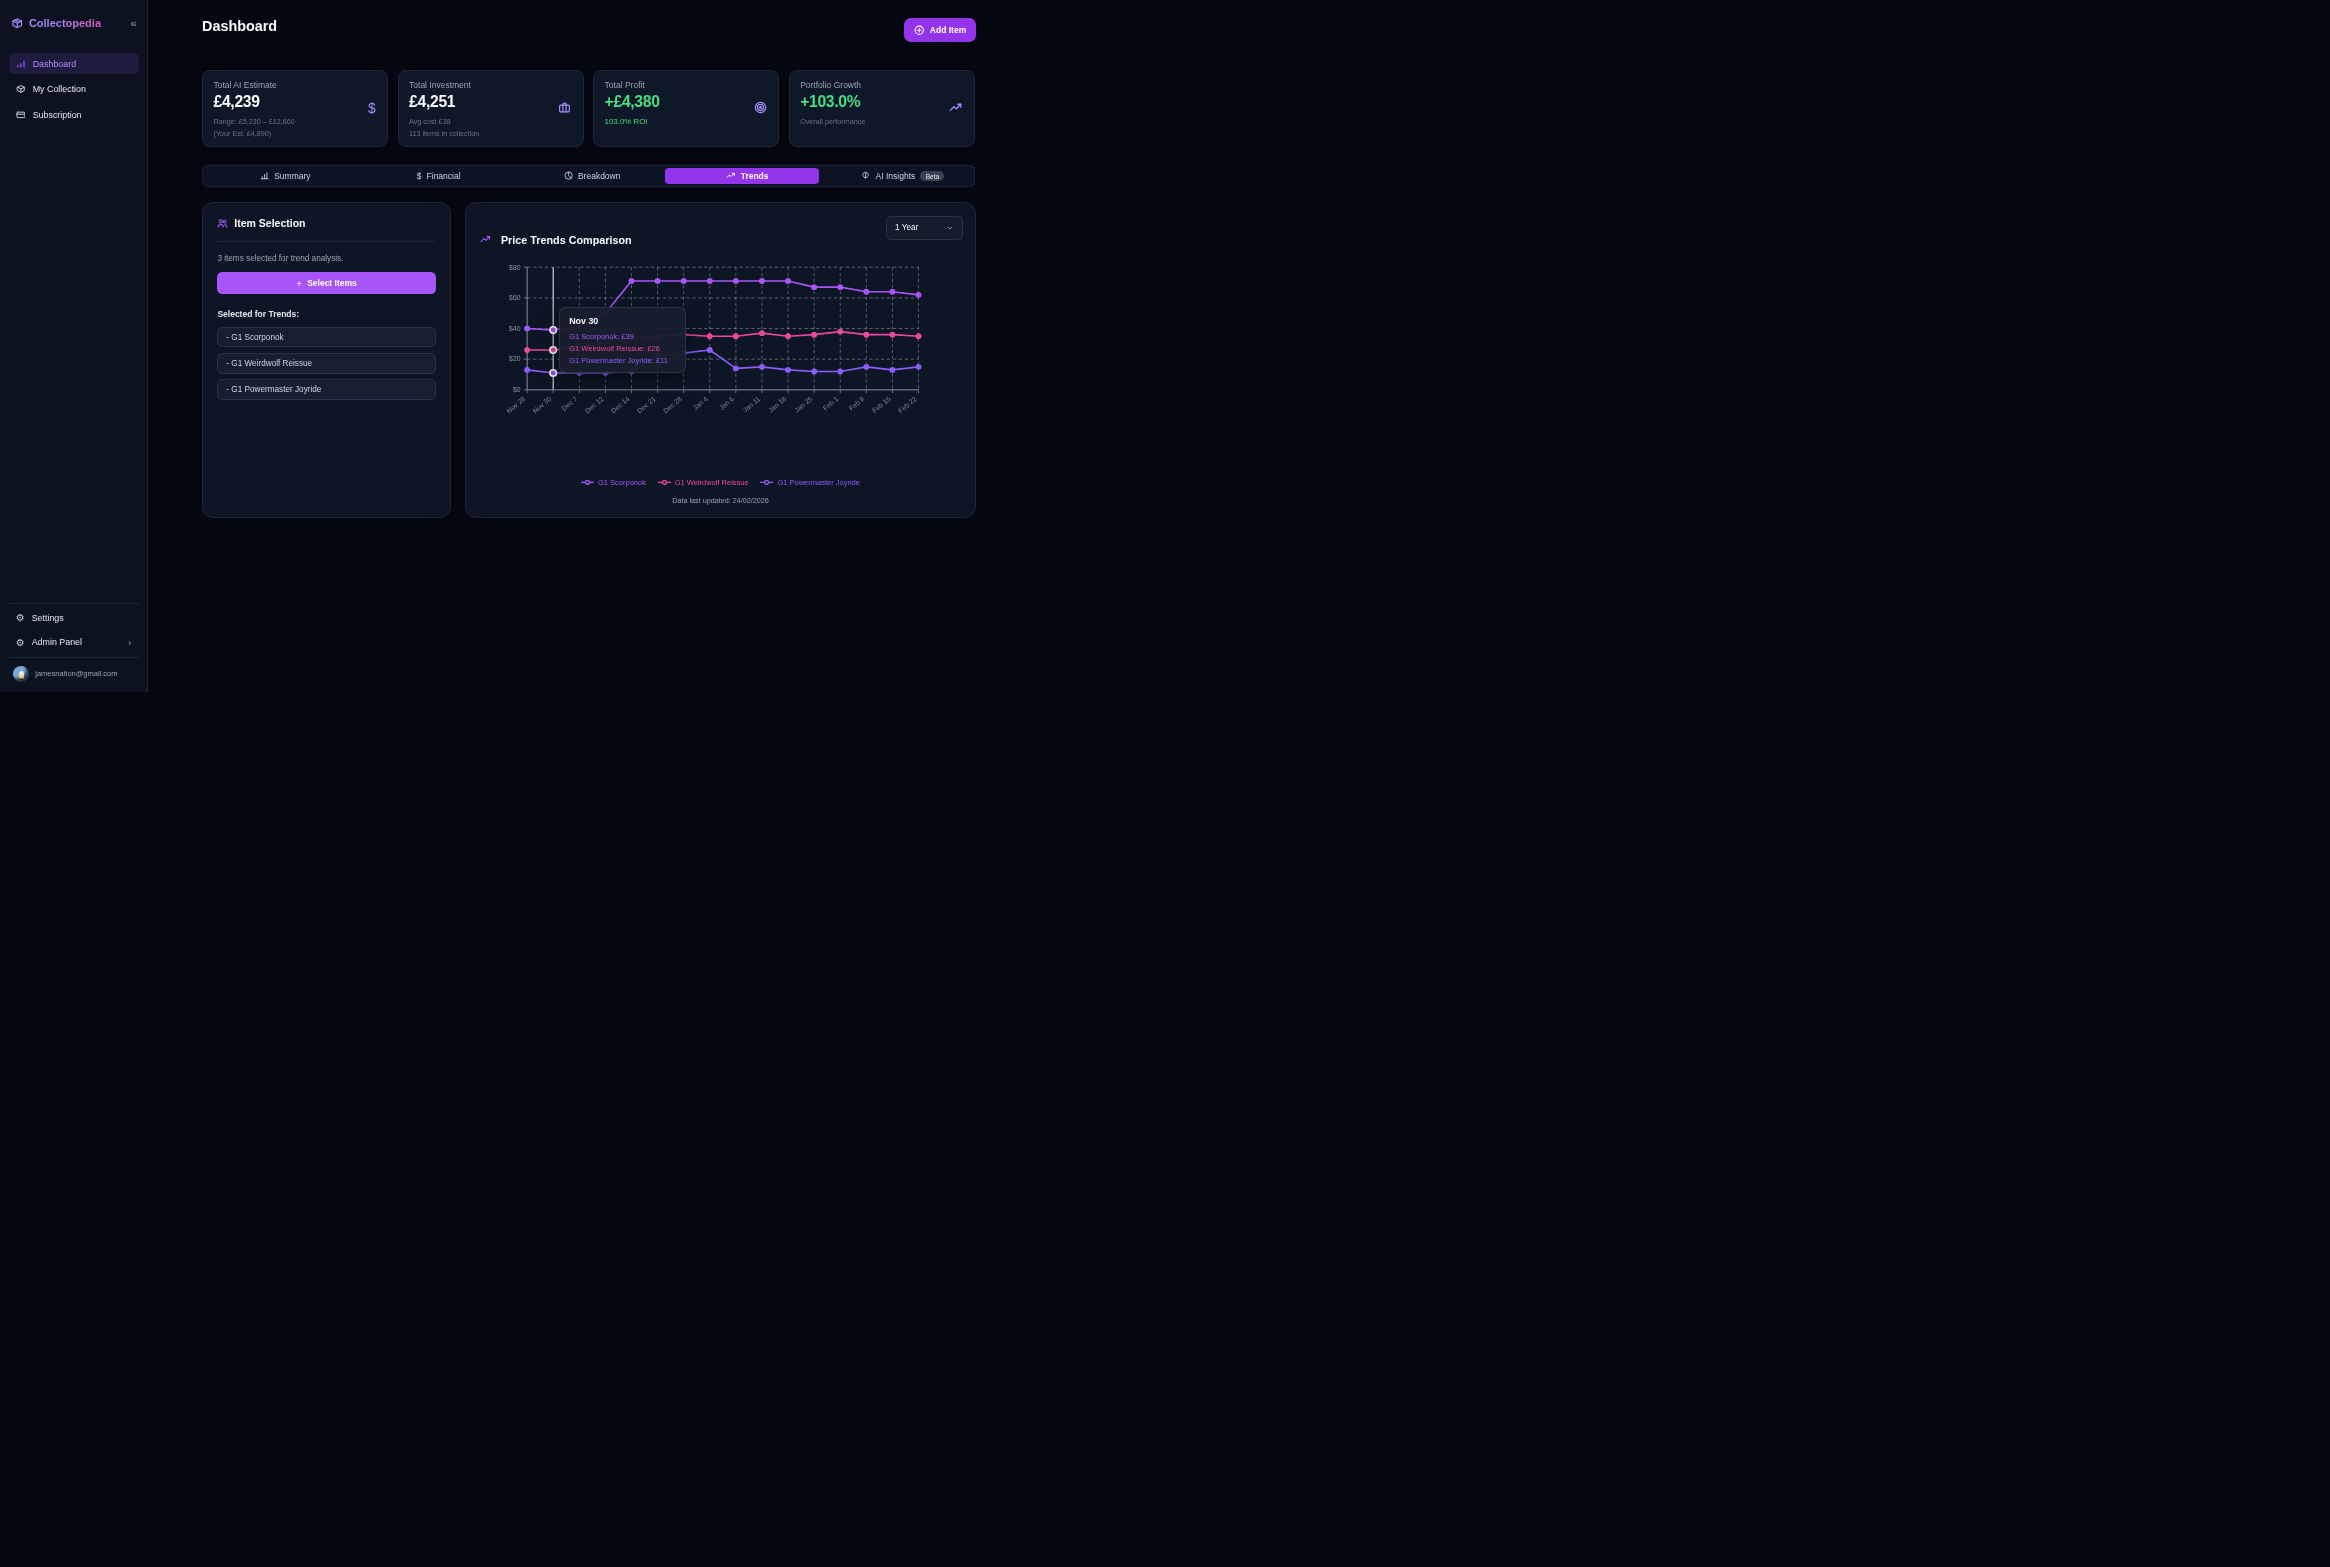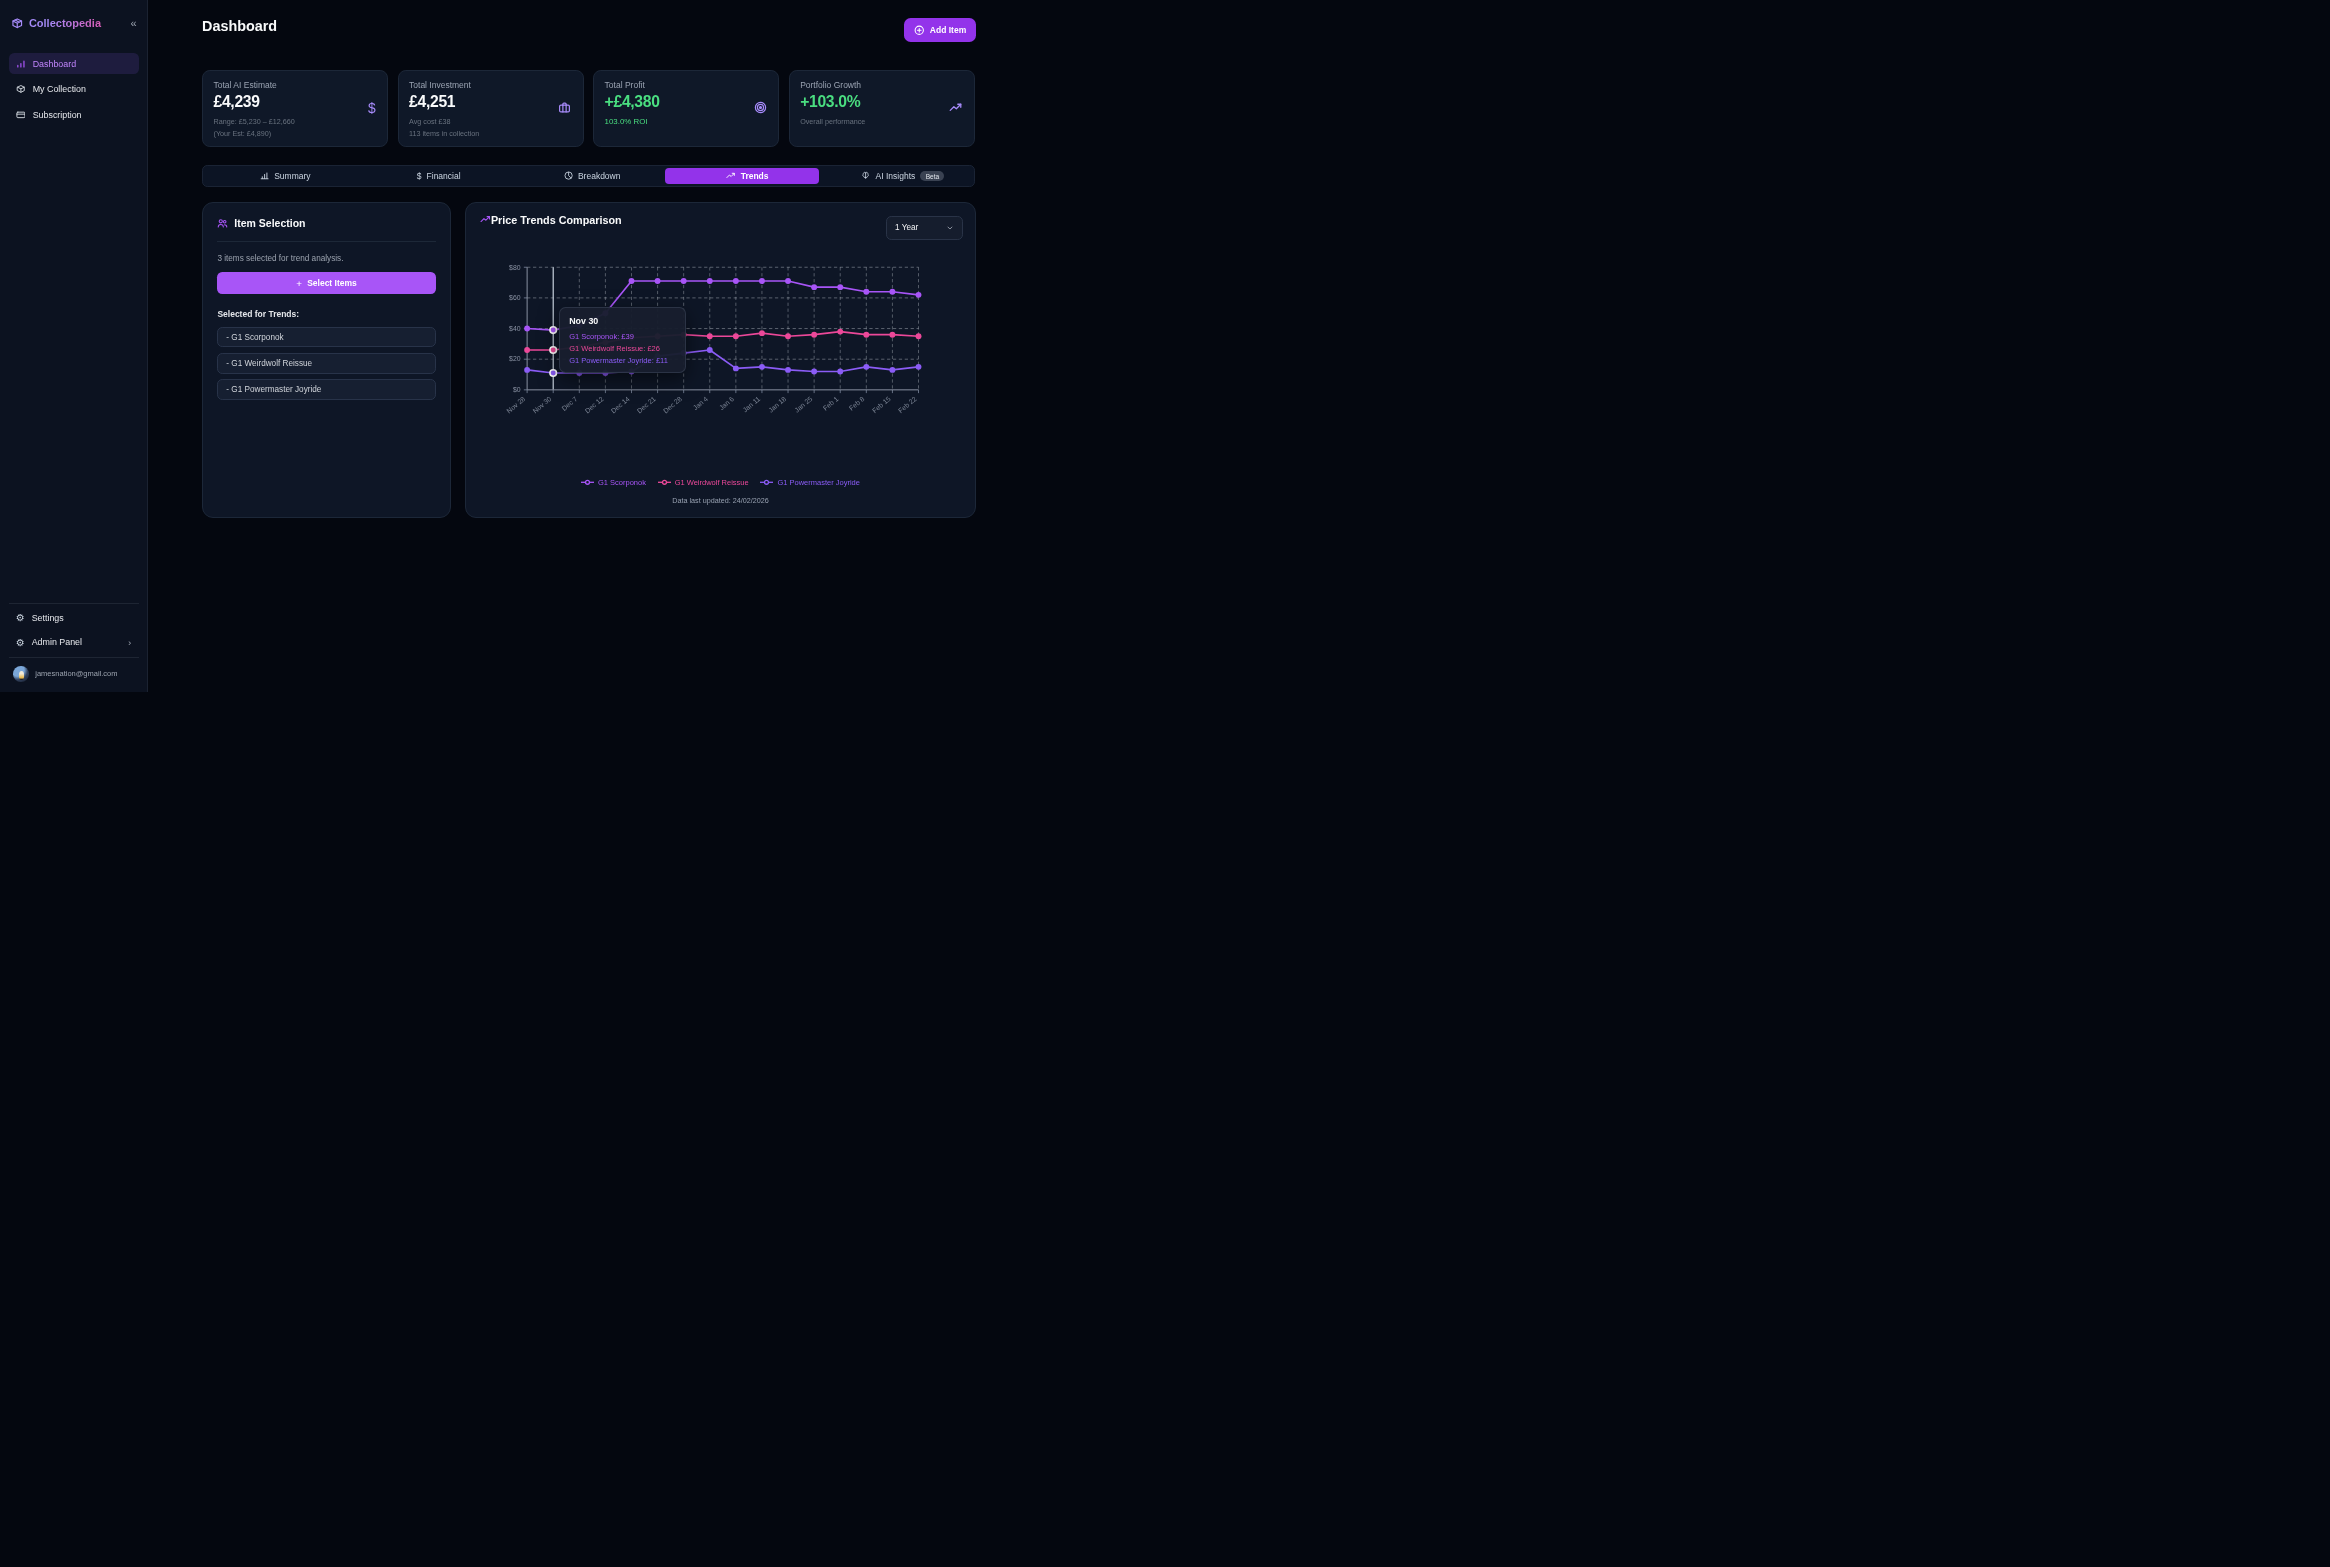--- a/index.html
+++ b/index.html
@@ -76,21 +76,21 @@
     border-radius:5.2px; color:#fff; font-size:8.5px; font-weight:bold; font-family:inherit;
     display:flex; align-items:center; justify-content:center; gap:5.2px; cursor:pointer; }
   .plus-glyph { font-size:9.8px; font-weight:normal; }
   .sel-subheading { margin-top:14.4px; font-size:8.5px; font-weight:bold; color:#e5e7eb; }
   .sel-item { margin-top:5.9px; height:20.3px; background:#161f31; border:0.7px solid #283349;
     border-radius:5.2px; display:flex; align-items:center; padding:0 7.9px; font-size:8.2px;
     color:#d1d5db; cursor:pointer; }
   .sel-item.first { margin-top:8.5px; }
 
   .trends-panel { left:317px; top:202px; width:511px; height:316px; }
-  .trends-title-row { position:absolute; left:14.4px; top:11px; display:flex; align-items:flex-start; gap:0; z-index:2; }
+  .trends-title-row { position:absolute; left:14.4px; top:31px; display:flex; align-items:flex-start; gap:10px; z-index:2; }
   .trends-title { font-size:10.8px; font-weight:bold; color:#f9fafb; }
   .range-select { position:absolute; right:11.8px; top:13px; width:77px; height:23.6px;
     background:#151d2d; border:0.7px solid #293347; border-radius:5.2px; display:flex;
     align-items:center; justify-content:space-between; padding:0 7.9px; font-size:8.2px;
     color:#f3f4f6; cursor:pointer; z-index:2; }
   #trend-chart { position:absolute; left:0; top:0; width:511px; height:316px; }
   .axis-label { font-size:10.5px; fill:#8b93a4; }
   .x-label { font-size:10.5px; fill:#7b8494; }
   .legend { position:absolute; left:0; top:235px; width:100%; display:flex;
     justify-content:center; gap:11.8px;margin-top:40px; }

